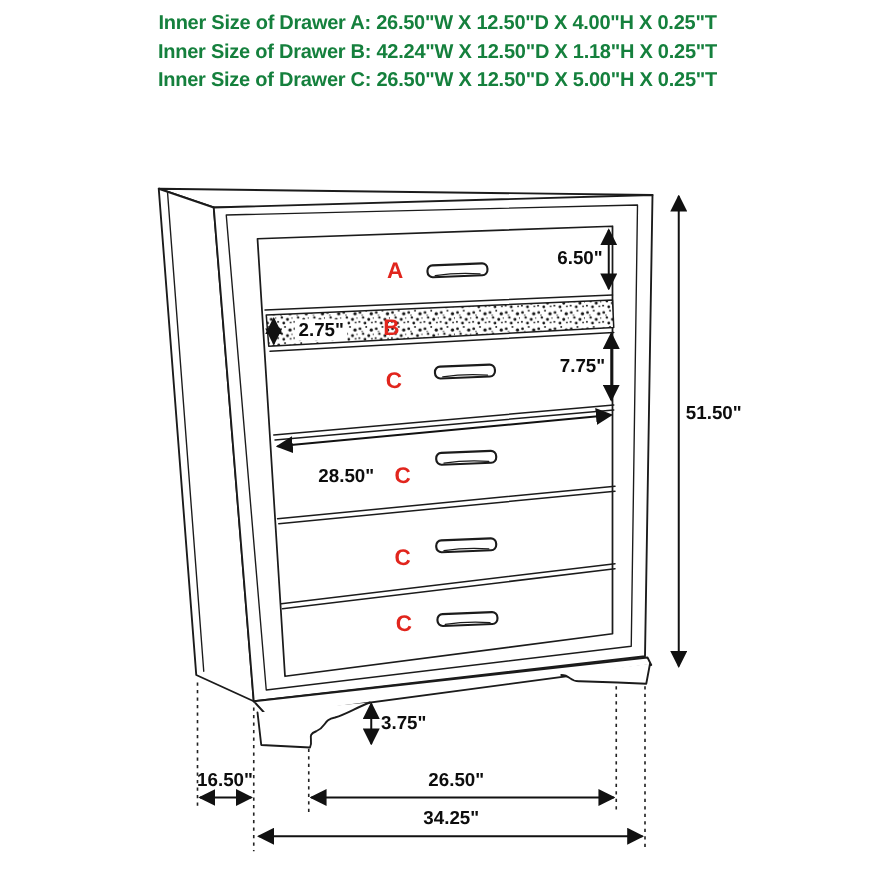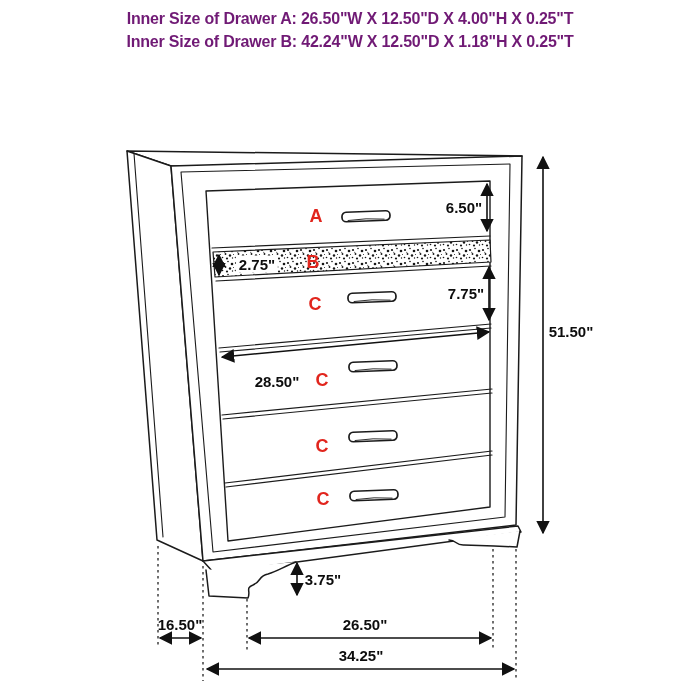--- a/index.html
+++ b/index.html
@@ -14,21 +14,21 @@
     background:var(--bg);
     font-family:"Liberation Sans", sans-serif;
     overflow:hidden;
   }
   .stage svg{position:absolute;left:0;top:0;}
   .header{
     position:absolute;left:0;top:7px;width:700px;
     text-align:center;
   }
   .header-line{
-    font-size:16px;font-weight:bold;color:#701a75;
+    font-size:16px;font-weight:bold;color:#15803d;
     line-height:23px;letter-spacing:-0.2px;white-space:nowrap;
   }
   .lbl{
     position:absolute;
     transform:translate(-50%,-50%);
     font-weight:bold;color:#0d0d0d;
     font-size:15px;white-space:nowrap;line-height:1;
   }
   .lbl.bg{background:#fff;padding:1px 3px;}
   .letter{
@@ -136,20 +136,21 @@
       <line x1="297" y1="563" x2="297" y2="595" marker-start="url(#arr)" marker-end="url(#arr)"></line>
       <line x1="160" y1="638" x2="201" y2="638" marker-start="url(#arr)" marker-end="url(#arr)"></line>
       <line x1="249" y1="638" x2="491" y2="638" marker-start="url(#arr)" marker-end="url(#arr)"></line>
       <line x1="207" y1="669" x2="514" y2="669" marker-start="url(#arr)" marker-end="url(#arr)"></line>
     </g>
   </svg>
 
   <div class="header">
     <div class="header-line">Inner Size of Drawer A: 26.50"W X 12.50"D X 4.00"H X 0.25"T</div>
     <div class="header-line">Inner Size of Drawer B: 42.24"W X 12.50"D X 1.18"H X 0.25"T</div>
+    <div class="header-line">Inner Size of Drawer C: 26.50"W X 12.50"D X 5.00"H X 0.25"T</div>
   </div>
 
   <div class="lbl" style="left:464px;top:207px;">6.50"</div>
   <div class="lbl bg" style="left:257px;top:264px;">2.75"</div>
   <div class="lbl" style="left:466px;top:293px;">7.75"</div>
   <div class="lbl" style="left:277px;top:381px;">28.50"</div>
   <div class="lbl" style="left:571px;top:331px;">51.50"</div>
   <div class="lbl" style="left:323px;top:579px;">3.75"</div>
   <div class="lbl" style="left:180px;top:624px;">16.50"</div>
   <div class="lbl" style="left:365px;top:624px;">26.50"</div>

